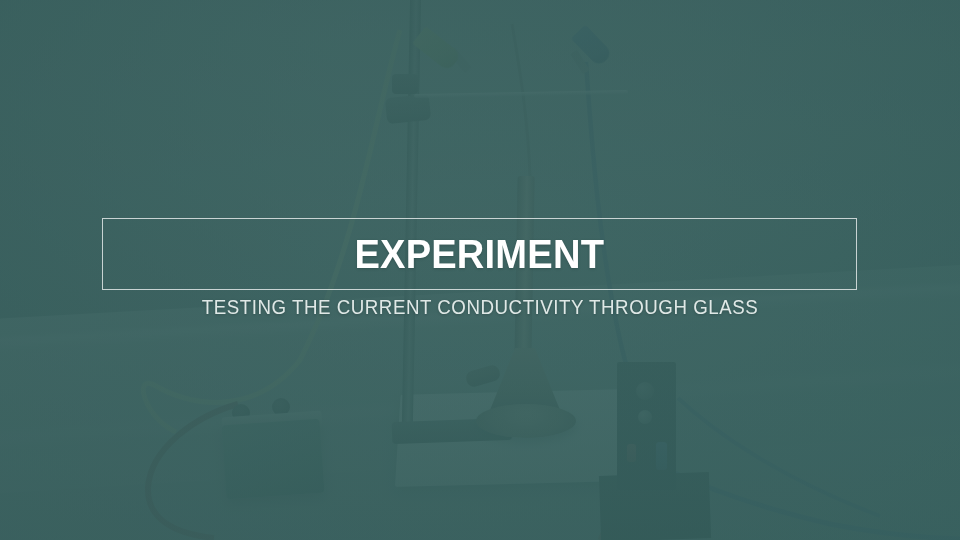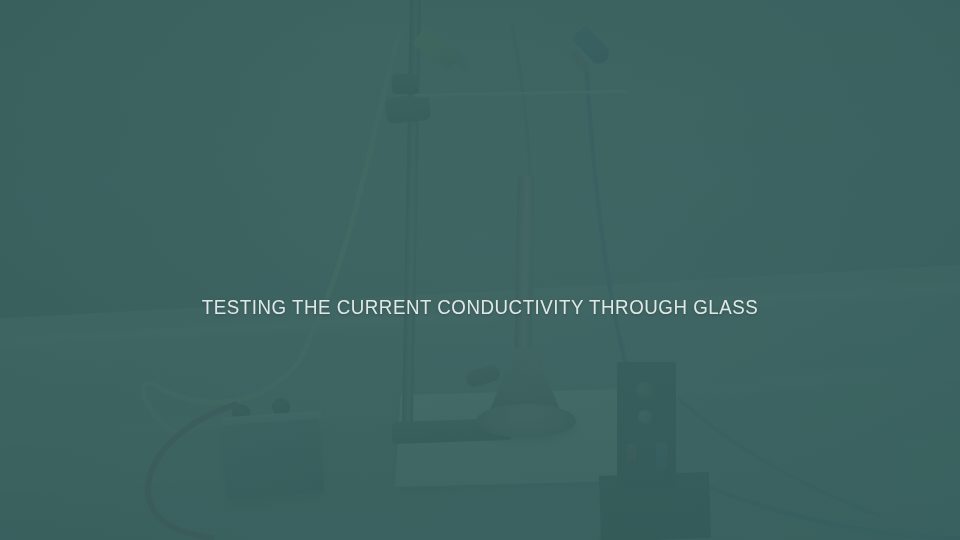--- a/index.html
+++ b/index.html
@@ -335,16 +335,19 @@
 
     <div class="term-a"></div>
     <div class="term-b"></div>
     <div class="greenbox-top"></div>
     <div class="greenbox"></div>
   </div>
 
   <div class="overlay"></div>
   <div class="overlay-2"></div>
 
+  <div class="title-frame">
+    <h1 class="title">EXPERIMENT</h1>
+  </div>
 
   <div class="subtitle">TESTING THE CURRENT CONDUCTIVITY THROUGH GLASS</div>
 
 </div>
 
 </body></html>

